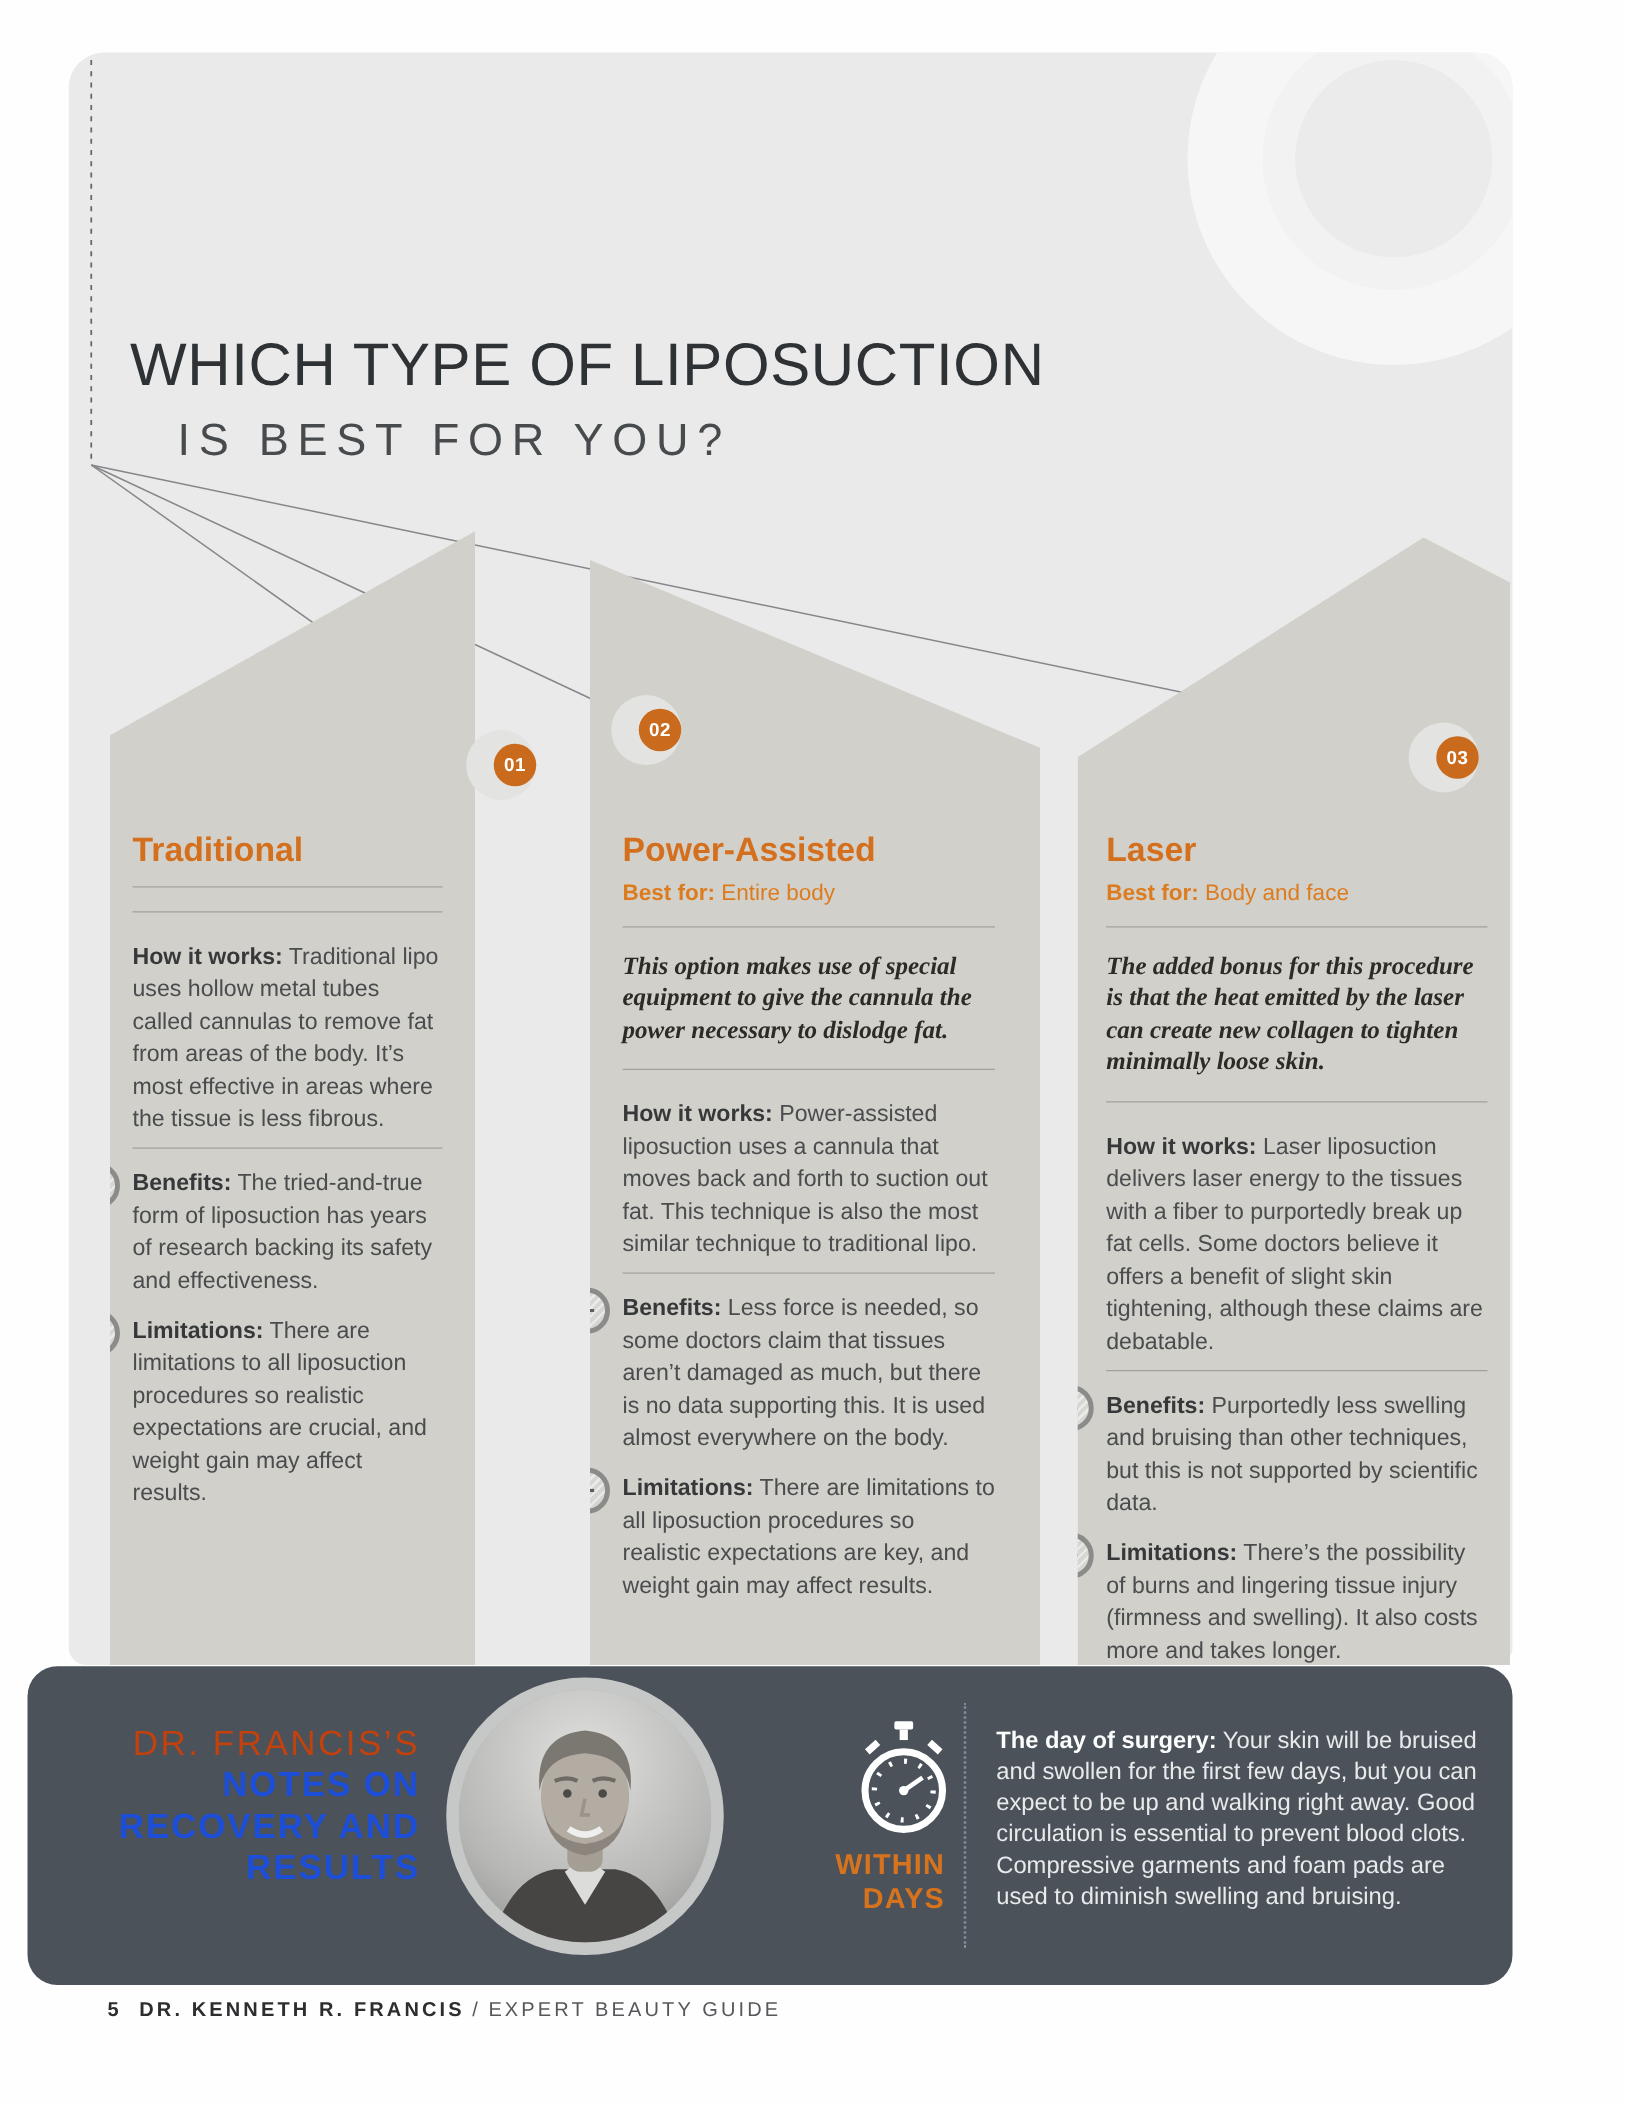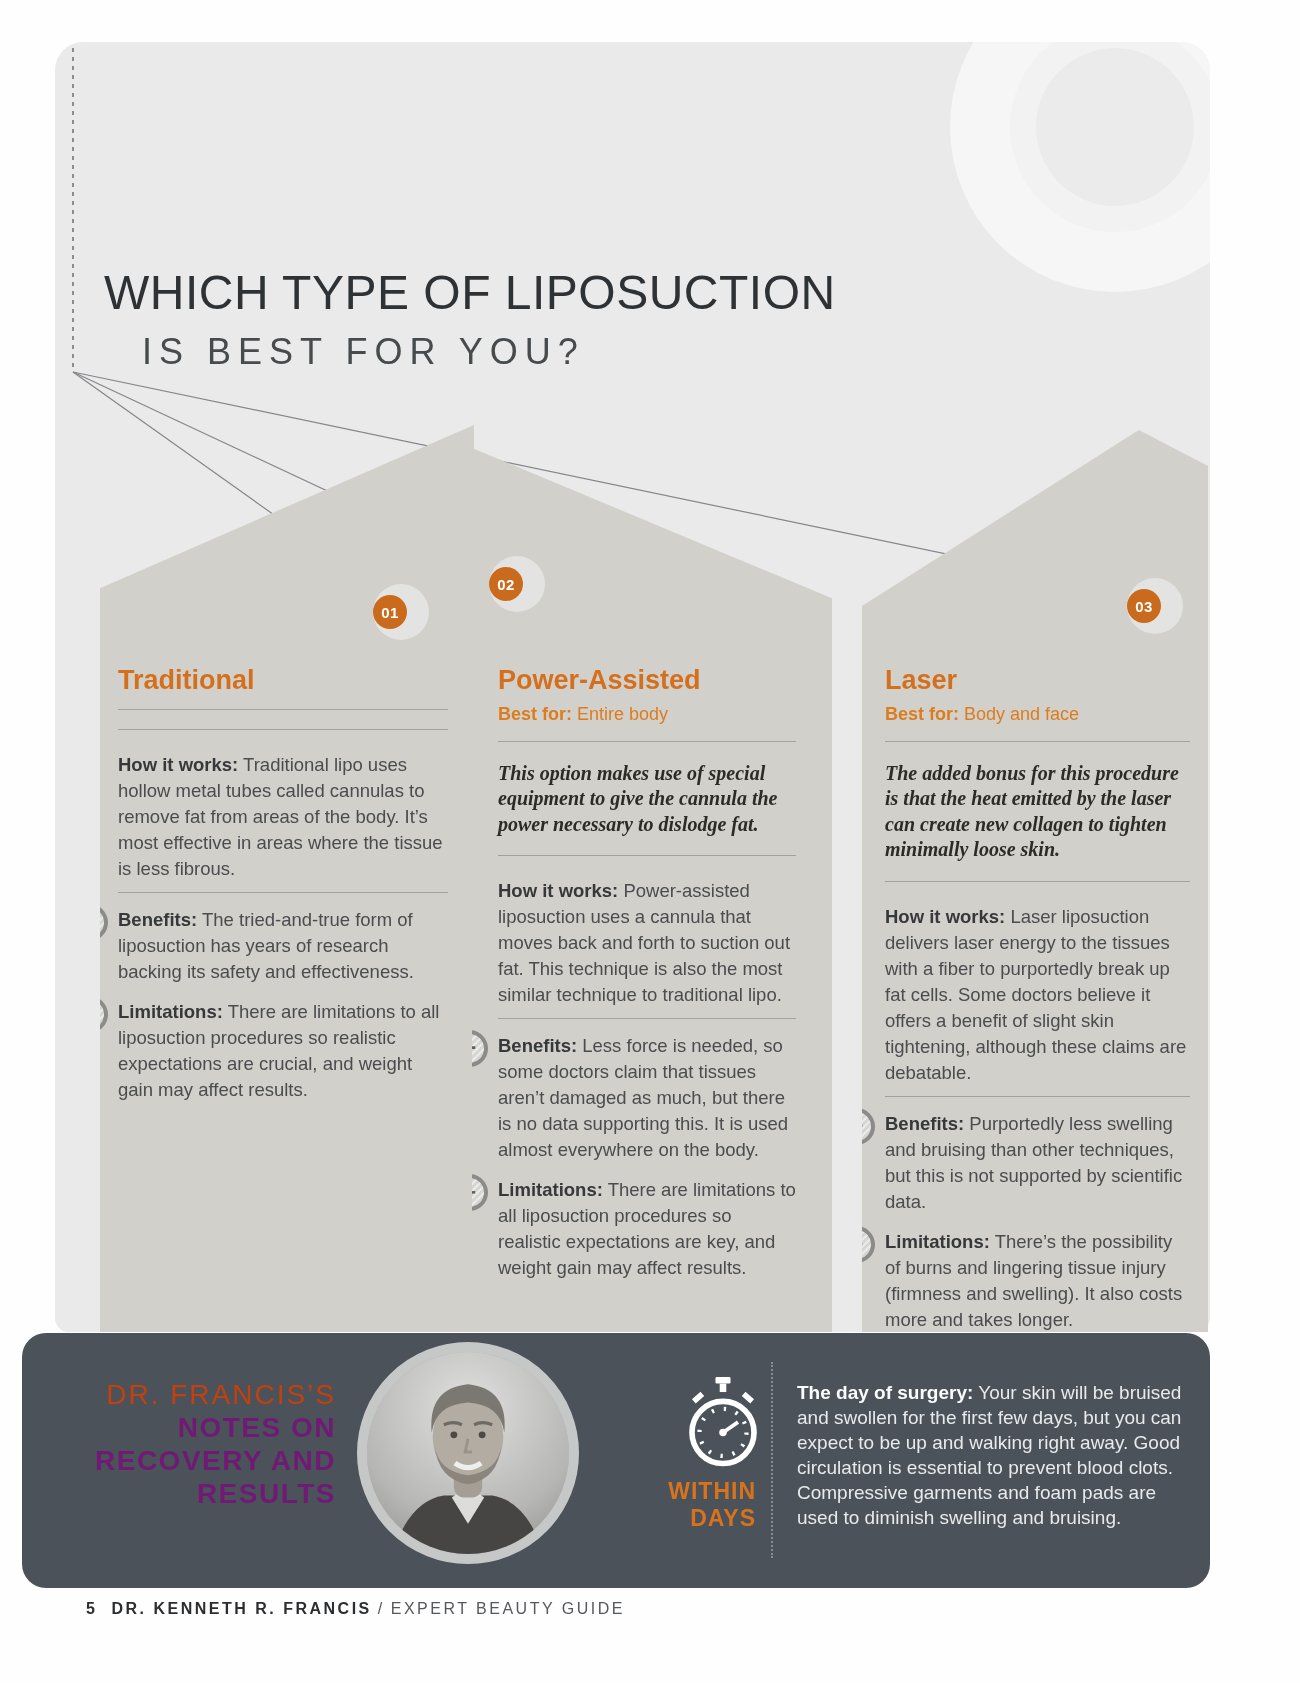--- a/index.html
+++ b/index.html
@@ -25,21 +25,21 @@
   .title {
     position:absolute; left:104px; top:268px; font-size:48px; line-height:50px;
     font-weight:normal; color:#2f3235; letter-spacing:0.5px;
   }
   .subtitle {
     position:absolute; left:142px; top:332px; font-size:36px; line-height:40px;
     font-weight:normal; color:#484b4e; letter-spacing:7px;
   }
 
   .column { position:absolute; background:#d1d0ca; }
-  .col-1 { left:100px; top:425px; width:374px; height:907px;
+  .col-1 { left:88px; top:425px; width:292px; height:907px;
            clip-path:polygon(0 18%,100% 0,100% 100%,0 100%);
            padding:240px 26px 0 18px; }
   .col-2 { left:472px; top:448px; width:360px; height:884px;
            clip-path:polygon(0 0,100% 17%,100% 100%,0 100%);
            padding:217px 36px 0 26px; }
   .col-3 { left:862px; top:430px; width:346px; height:902px;
            clip-path:polygon(0 19.5%,80% 0,100% 4%,100% 100%,0 100%);
            padding:235px 18px 0 23px; }
 
   .col-title { font-size:27px; line-height:30px; font-weight:bold; color:#d4701d; margin-bottom:8px; }
@@ -57,38 +57,38 @@
   .pm { position:relative; margin-top:14px; }
   .pm-icon {
     position:absolute; left:-47px; top:-3px; width:37px; height:37px; border-radius:50%;
     border:4px solid #8b8c89; color:#5d5f61;
     background:repeating-linear-gradient(135deg,#eaeae8 0 2px,#d6d6d2 2px 5px);
     font-size:23px; font-weight:bold; display:flex; align-items:center; justify-content:center;
   }
 
   .badge {
     position:absolute; width:56px; height:56px; border-radius:50%; background:#e3e4e1;
-    display:flex; align-items:center; justify-content:flex-start;
+    display:flex; align-items:center; justify-content:flex-end;
   }
   .badge-core {
     width:34px; height:34px; border-radius:50%; background:#c96a1d; color:#ffffff;
     font-size:15px; font-weight:bold; display:flex; align-items:center; justify-content:center;
     letter-spacing:0.5px;
   }
   .badge-1 { left:373px; top:584px; }
   .badge-2 { left:489px; top:556px; }
   .badge-3 { left:1127px; top:578px; }
 
   .band {
     position:absolute; left:22px; top:1333px; width:1188px; height:255px;
     background:#4b525a; border-radius:24px;
   }
   .notes-head { position:absolute; left:88px; top:1378px; width:248px; text-align:right; }
   .notes-eyebrow { font-size:28px; line-height:33px; color:#c2410c; letter-spacing:2px; font-weight:normal; }
-  .notes-line { font-size:28px; line-height:33px; color:#701a75; letter-spacing:1.5px; font-weight:bold; }
+  .notes-line { font-size:28px; line-height:33px; color:#1d4ed8; letter-spacing:1.5px; font-weight:bold; }
 
   .portrait {
     position:absolute; left:357px; top:1342px; width:222px; height:222px; border-radius:50%;
     border:10px solid #c6c8c7; overflow:hidden; background:#b4b4b2;
   }
   .portrait svg { display:block; width:100%; height:100%; }
 
   .stopwatch { position:absolute; left:676px; top:1374px; width:94px; height:100px; }
   .timer-label {
     position:absolute; left:632px; top:1478px; width:124px; text-align:right;

